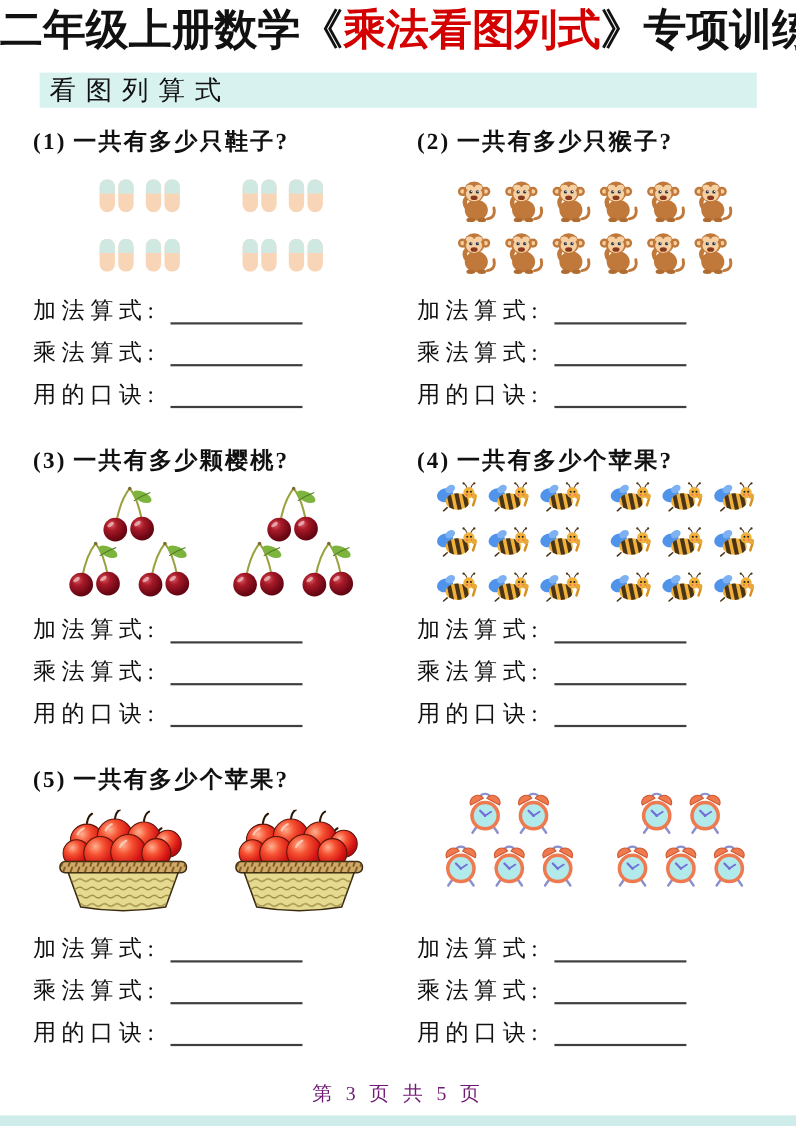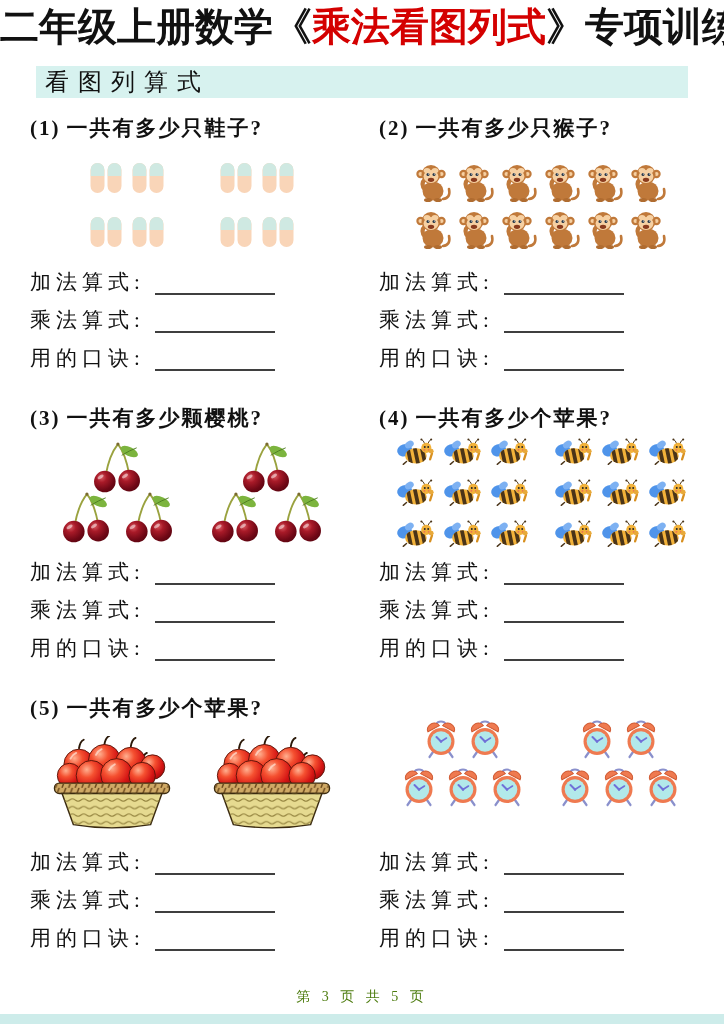--- a/index.html
+++ b/index.html
@@ -105,22 +105,22 @@
   .blank{
     display:inline-block;
     width:120px;height:27px;
     margin-left:10px;
     border-bottom:2px solid var(--line-ink);
   }
   .footer{
     position:absolute;
     left:0;right:0;bottom:18px;
     text-align:center;
-    font-size:14px;
-    color:#4d7c0f;
+    font-size:18px;
+    color:#701a75;
     letter-spacing:4px;
   }
   .bottom-bar{
     position:absolute;
     left:0;right:0;bottom:0;
     height:10px;
     background:var(--bottom-bg);
   }
   .svg-defs{position:absolute;width:0;height:0;overflow:hidden;}
 </style>

